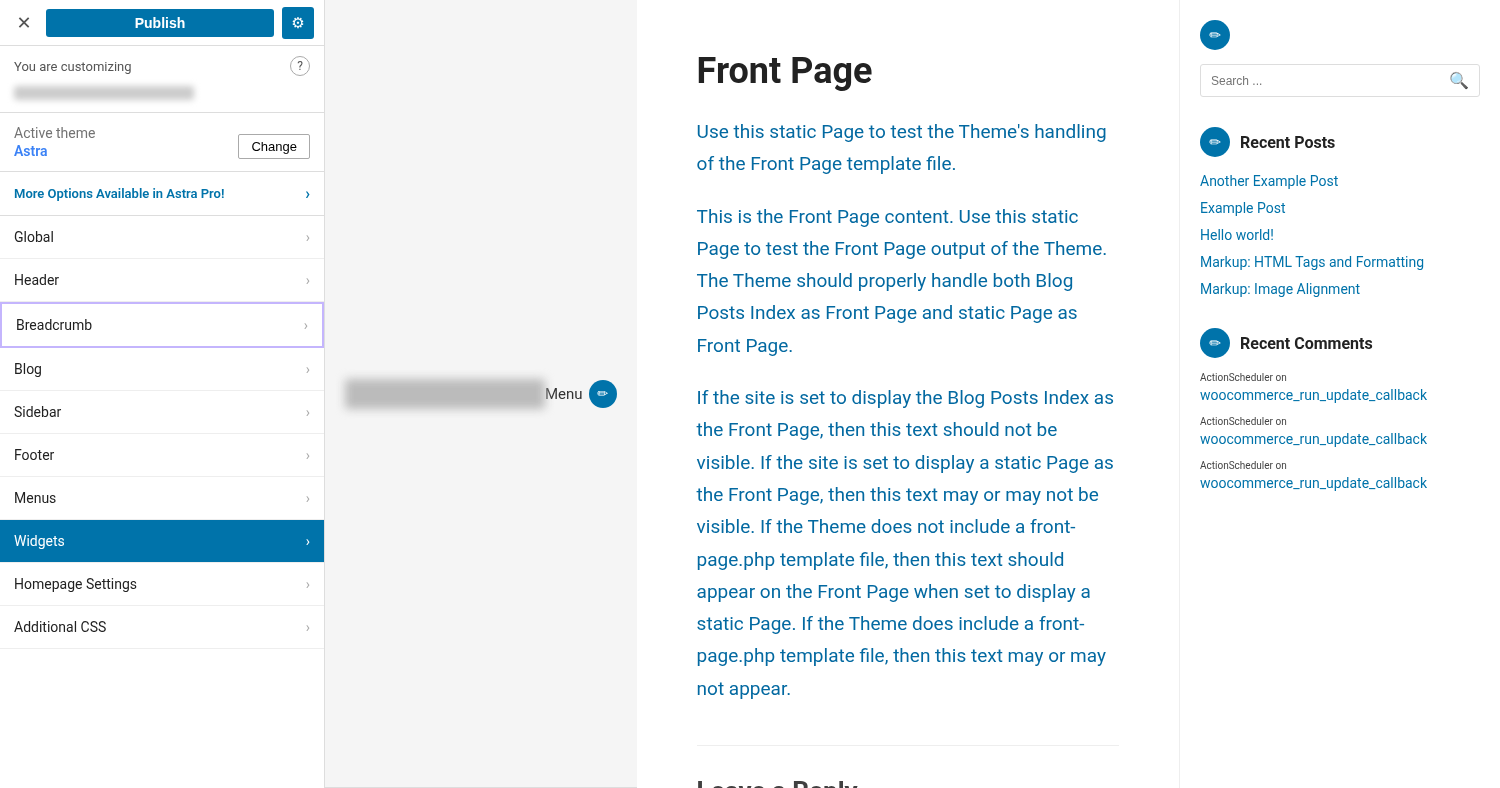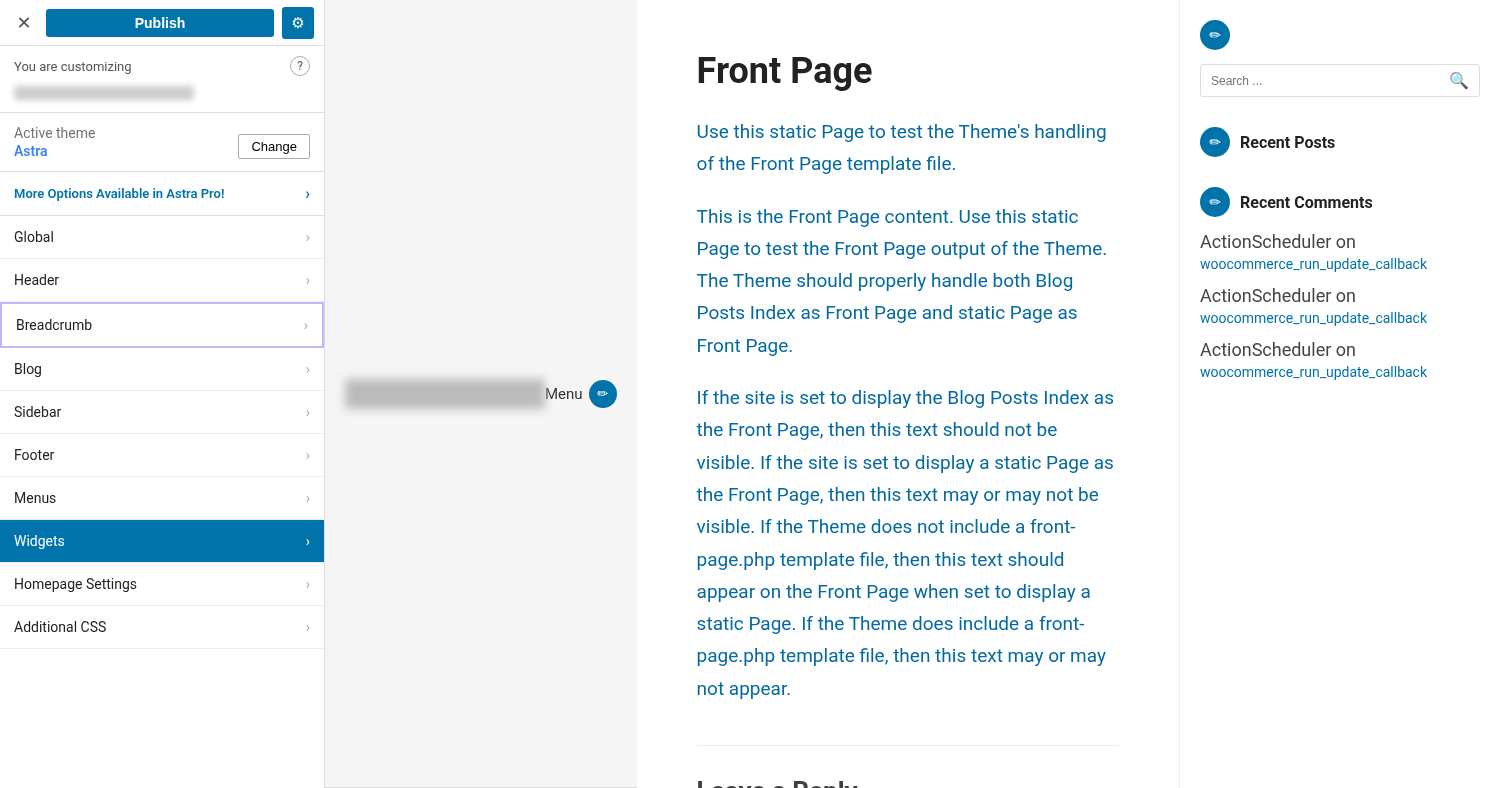--- a/index.html
+++ b/index.html
@@ -338,21 +338,21 @@
     .recent-comments-list {
       list-style: none;
       padding: 0;
     }
 
     .recent-comments-list li {
       margin-bottom: 12px;
     }
 
     .comment-author {
-      font-size: 18px;
+      font-size: 10px;
       color: #444;
       margin-bottom: 2px;
     }
 
     .comment-link a {
       color: #0073aa;
       text-decoration: none;
       font-size: 14px;
     }
   </style>
@@ -471,20 +471,27 @@
           <input type="text" placeholder="Search ..." style="">
           <span class="search-icon">🔍</span>
         </div>
       </div>
 
       <div class="sidebar-widget">
         <div class="widget-header">
           <div class="widget-icon">✏</div>
           <h3>Recent Posts</h3>
         </div>
+        <ul class="recent-posts-list">
+          <li><a>Another Example Post</a></li>
+          <li><a>Example Post</a></li>
+          <li><a>Hello world!</a></li>
+          <li><a>Markup: HTML Tags and Formatting</a></li>
+          <li><a>Markup: Image Alignment</a></li>
+        </ul>
       </div>
 
       <div class="sidebar-widget">
         <div class="widget-header">
           <div class="widget-icon">✏</div>
           <h3>Recent Comments</h3>
         </div>
         <ul class="recent-comments-list">
           <li>
             <div class="comment-author">ActionScheduler on</div>

